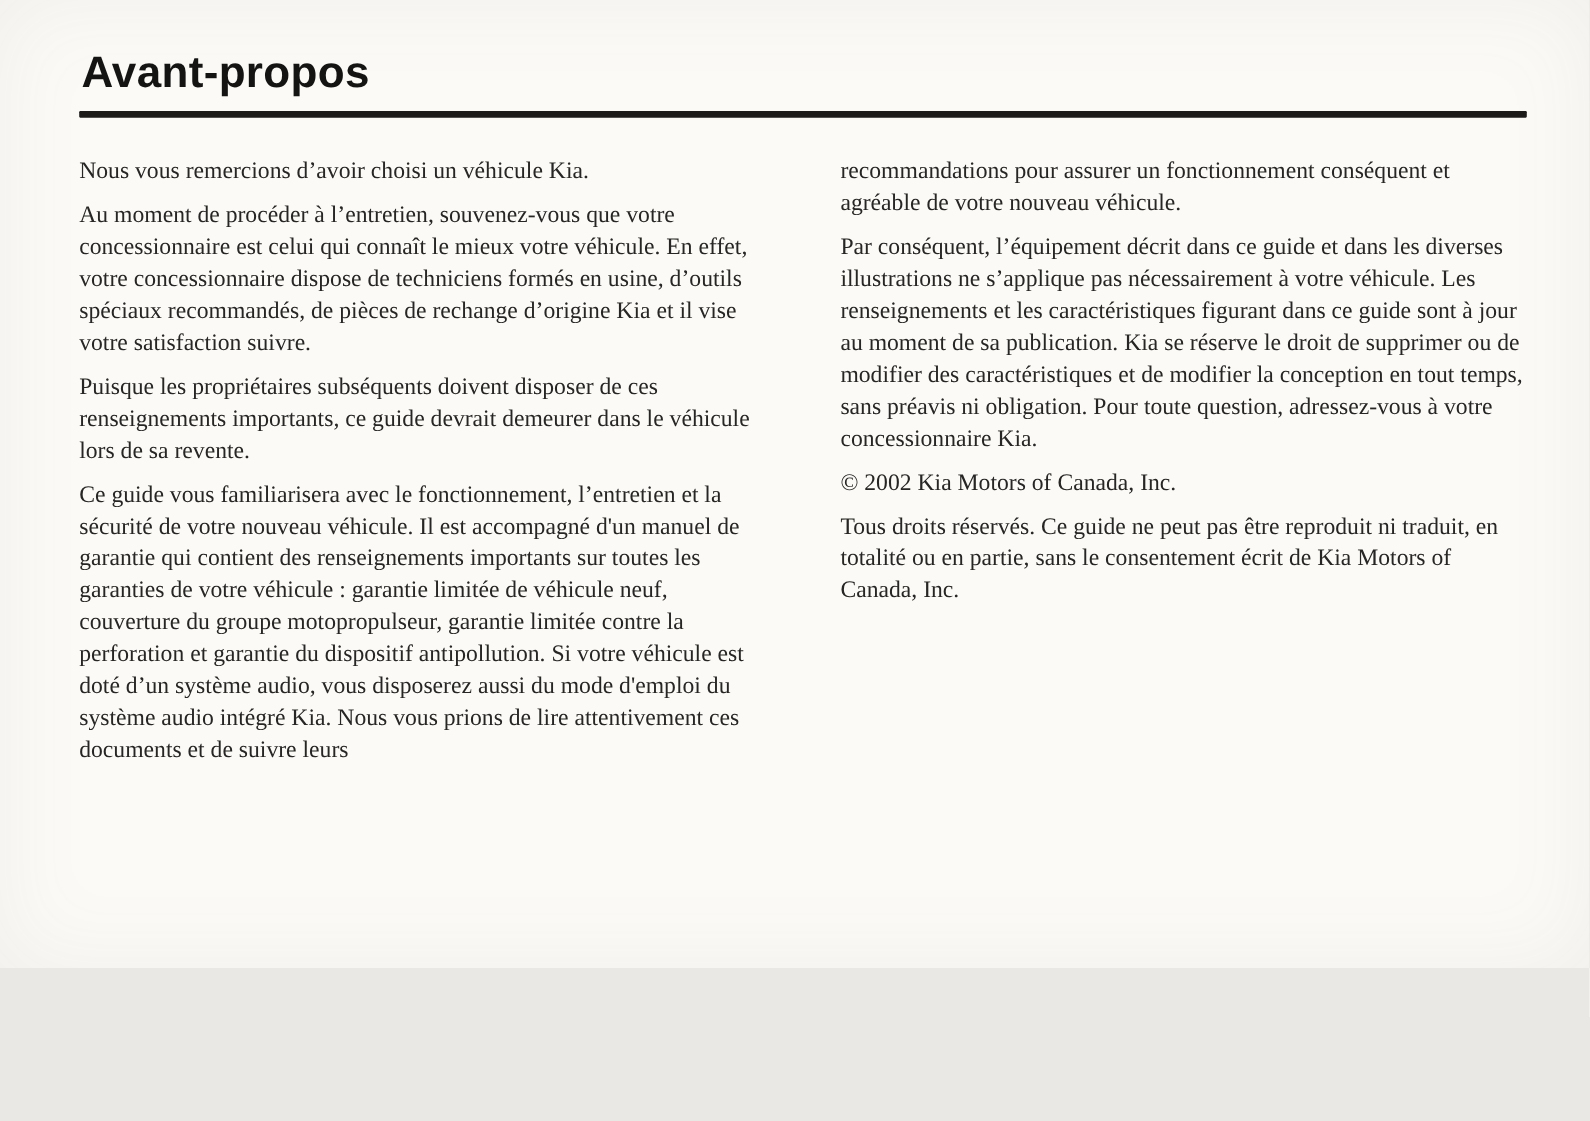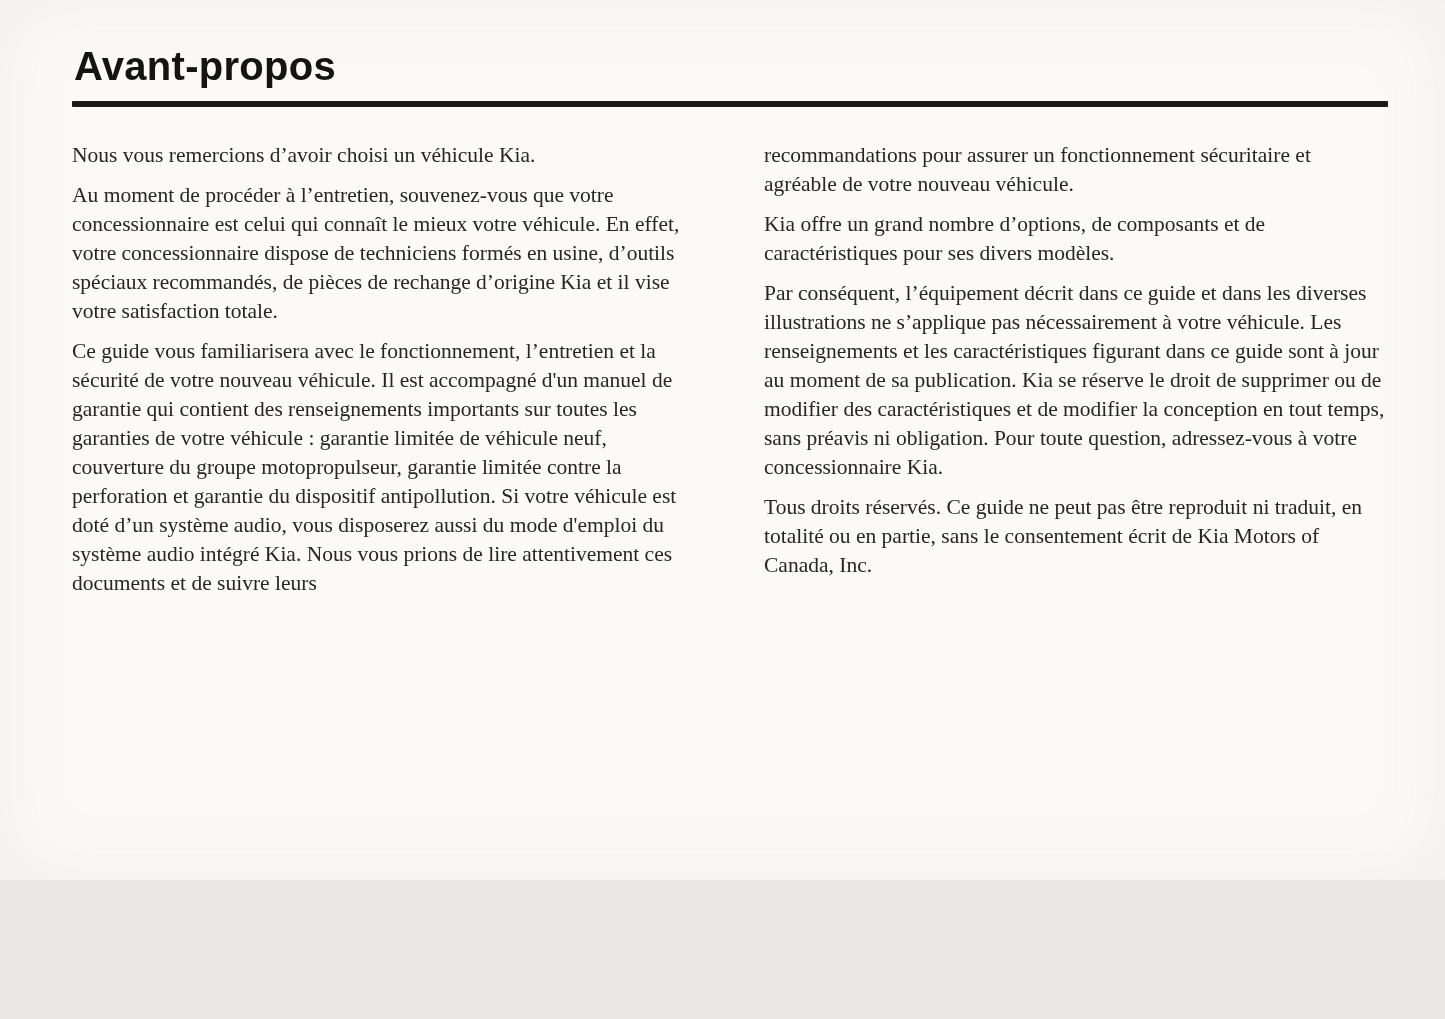--- a/index.html
+++ b/index.html
@@ -53,26 +53,27 @@
 <div class="page">
 
   <h1 class="doc-title">Avant-propos</h1>
 
   <div class="title-rule"></div>
 
   <div class="columns">
 
     <div class="column">
       <p>Nous vous remercions d’avoir choisi un véhicule Kia.</p>
-      <p>Au moment de procéder à l’entretien, souvenez-vous que votre concessionnaire est celui qui connaît le mieux votre véhicule. En effet, votre concessionnaire dispose de techniciens formés en usine, d’outils spéciaux recommandés, de pièces de rechange d’origine Kia et il vise votre satisfaction totale.</p>
+      <p>Au moment de procéder à l’entretien, souvenez-vous que votre concessionnaire est celui qui connaît le mieux votre véhicule. En effet, votre concessionnaire dispose de techniciens formés en usine, d’outils spéciaux recommandés, de pièces de rechange d’origine Kia et il vise votre satisfaction suivre.</p>
+      <p>Puisque les propriétaires subséquents doivent disposer de ces renseignements importants, ce guide devrait demeurer dans le véhicule lors de sa revente.</p>
       <p>Ce guide vous familiarisera avec le fonctionnement, l’entretien et la sécurité de votre nouveau véhicule. Il est accompagné d'un manuel de garantie qui contient des renseignements importants sur toutes les garanties de votre véhicule : garantie limitée de véhicule neuf, couverture du groupe motopropulseur, garantie limitée contre la perforation et garantie du dispositif antipollution. Si votre véhicule est doté d’un système audio, vous disposerez aussi du mode d'emploi du système audio intégré Kia. Nous vous prions de lire attentivement ces documents et de suivre leurs</p>
     </div>
 
     <div class="column">
-      <p>recommandations pour assurer un fonctionnement sécuritaire et agréable de votre nouveau véhicule.</p>
-      <p>Kia offre un grand nombre d’options, de composants et de caractéristiques pour ses divers modèles.</p>
+      <p>recommandations pour assurer un fonctionnement conséquent et agréable de votre nouveau véhicule.</p>
       <p>Par conséquent, l’équipement décrit dans ce guide et dans les diverses illustrations ne s’applique pas nécessairement à votre véhicule. Les renseignements et les caractéristiques figurant dans ce guide sont à jour au moment de sa publication. Kia se réserve le droit de supprimer ou de modifier des caractéristiques et de modifier la conception en tout temps, sans préavis ni obligation. Pour toute question, adressez-vous à votre concessionnaire Kia.</p>
+      <p>© 2002 Kia Motors of Canada, Inc.</p>
       <p>Tous droits réservés. Ce guide ne peut pas être reproduit ni traduit, en totalité ou en partie, sans le consentement écrit de Kia Motors of Canada, Inc.</p>
     </div>
 
   </div>
 
 </div>
 
 </body></html>

